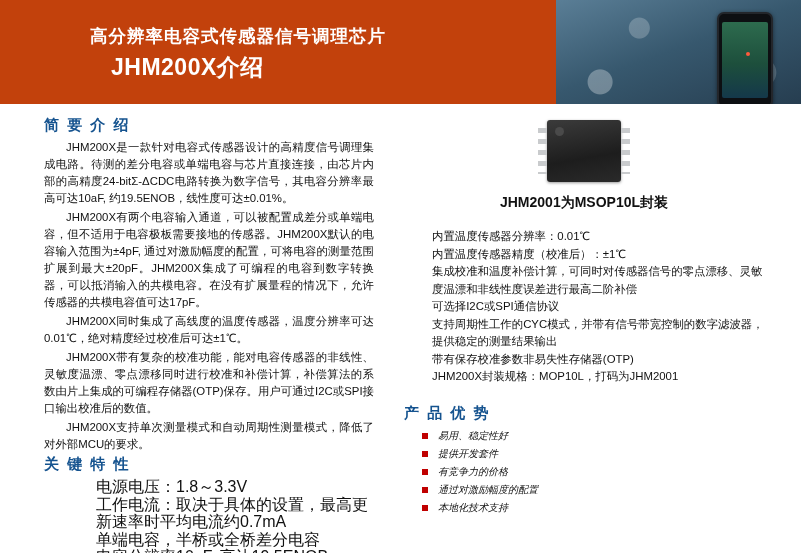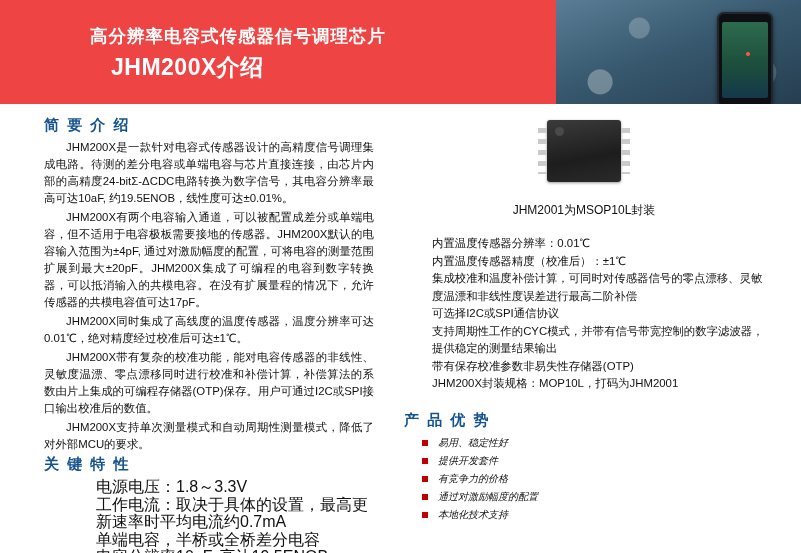--- a/index.html
+++ b/index.html
@@ -21,21 +21,21 @@
     overflow: hidden;
   }
 
   
   .banner {
     position: absolute;
     left: 0;
     top: 0;
     width: 801px;
     height: 104px;
-    background: #ef4444;
+    background: #c2410c;
     overflow: hidden;
   }
   .banner-title-wrap {
     position: absolute;
     left: 90px;
     top: 25px;
     color: #ffffff;
   }
   .banner-line1 {
     font-size: 17.5px;
@@ -212,23 +212,24 @@
   .chip .notch {
     position: absolute;
     left: 8px;
     top: 7px;
     width: 9px;
     height: 9px;
     border-radius: 50%;
     background: #4a4a4a;
   }
   .chip-caption {
-    font-size: 12px;
-    color: #111111;
-    margin-top: 20px;
+    font-size: 14px;
+    color: #111111;
+    margin-top: 12px;
+    font-weight: bold;
   }
 
   
   ul.sq {
     list-style: none;
     margin: 3px 0 0 0;
     padding: 0;
   }
   ul.sq li {
     font-size: 10px;

